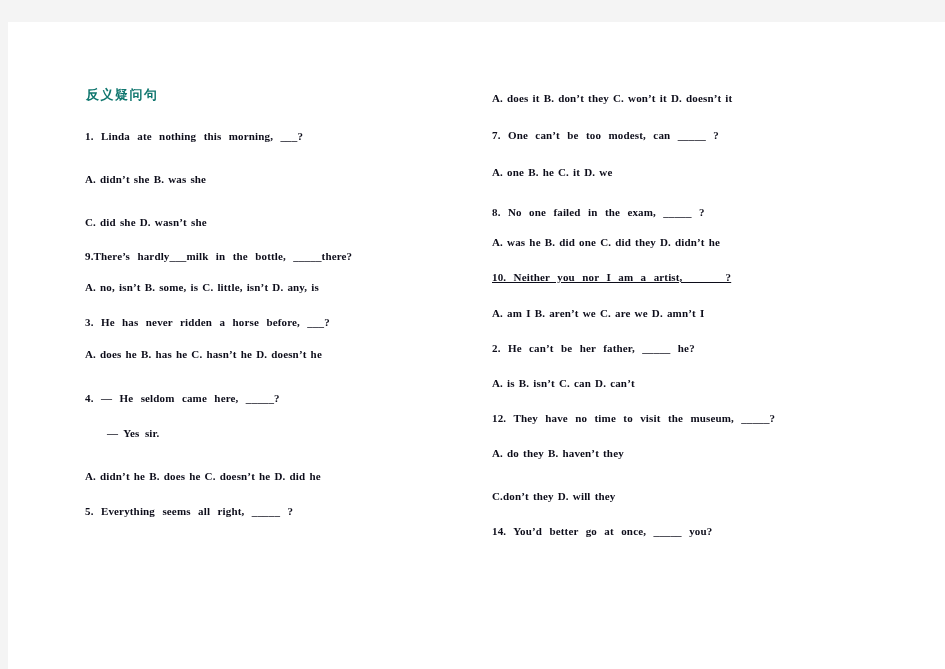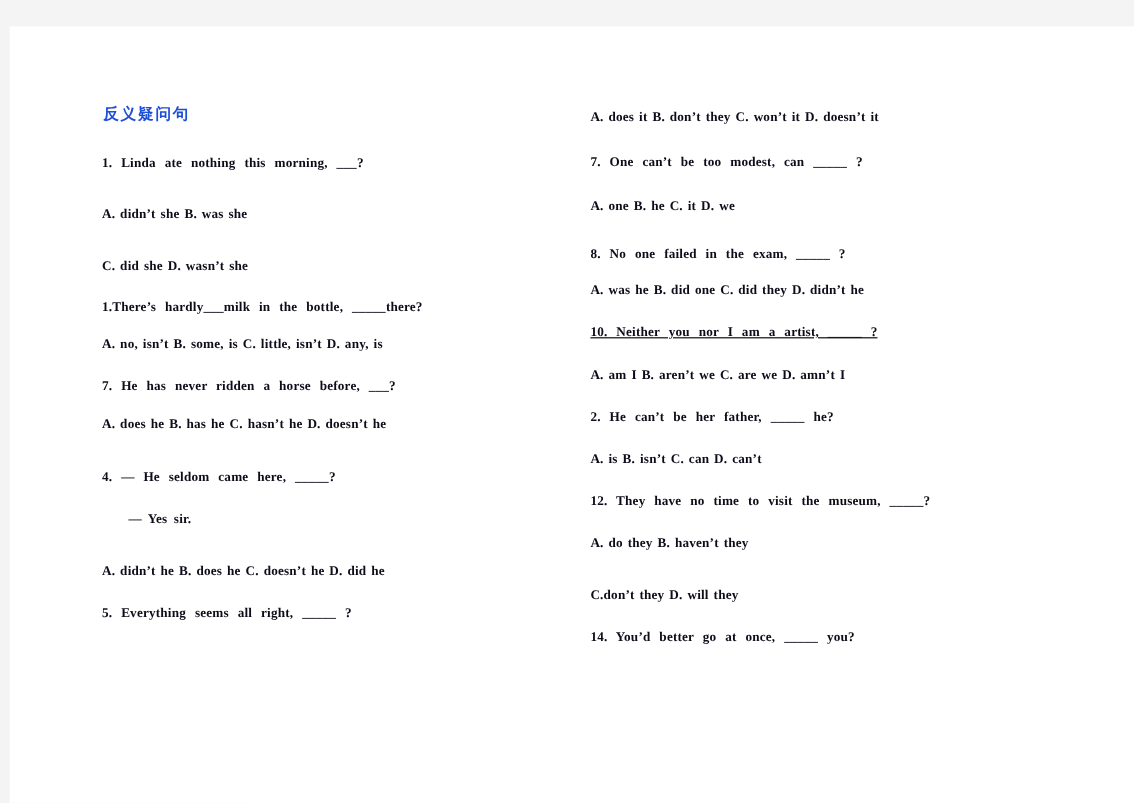--- a/index.html
+++ b/index.html
@@ -29,21 +29,21 @@
   }
   #left-column  { left: 77px;  width: 400px; }
   #right-column { left: 484px; width: 410px; }
 
   .doc-title {
     position: absolute;
     left: 78px;
     top: 64px;
     font-size: 13px;
     font-weight: 600;
-    color: #1d4ed8;
+    color: #0f766e;
     font-family: "Liberation Serif", "DejaVu Serif", serif;
     letter-spacing: 1.5px;
   }
 
   .line {
     position: absolute;
     left: 0;
     white-space: nowrap;
     font-size: 11px;
     font-weight: bold;
@@ -60,23 +60,23 @@
 <body>
 
 <div id="scan-page">
 
   <div class="doc-title">反义疑问句</div>
 
   <div class="column" id="left-column">
       <div class="line wide" style="top: 108px;">1. Linda ate nothing this morning, ___?</div>
       <div class="line tight" style="top: 151px;">A. didn’t she              B. was she</div>
       <div class="line tight" style="top: 194px;">C. did she               D. wasn’t she</div>
-      <div class="line wide" style="top: 228px;">1.There’s hardly___milk in the bottle, _____there?</div>
+      <div class="line wide" style="top: 228px;">9.There’s hardly___milk in the bottle, _____there?</div>
       <div class="line tight" style="top: 259px;">A. no, isn’t   B. some, is C. little, isn’t   D. any, is</div>
-      <div class="line wide" style="top: 294px;">7. He has never ridden a horse before, ___?</div>
+      <div class="line wide" style="top: 294px;">3. He has never ridden a horse before, ___?</div>
       <div class="line tight" style="top: 326px;">A. does he B. has he   C. hasn’t he D. doesn’t he</div>
       <div class="line wide" style="top: 370px;">4. — He seldom came here, _____?</div>
       <div class="line indent" style="top: 405px;">— Yes sir.</div>
       <div class="line tight" style="top: 448px;">A. didn’t he   B. does he C. doesn’t he   D. did he</div>
       <div class="line wide" style="top: 483px;">5. Everything seems all right, _____ ?</div>
     </div>
   <div class="column" id="right-column">
       <div class="line tight" style="top: 70px;">A. does it   B. don’t they C. won’t it D. doesn’t it</div>
       <div class="line wide" style="top: 107px;">7. One can’t be too modest, can _____ ?</div>
       <div class="line tight" style="top: 144px;">A. one    B. he     C. it     D. we</div>

